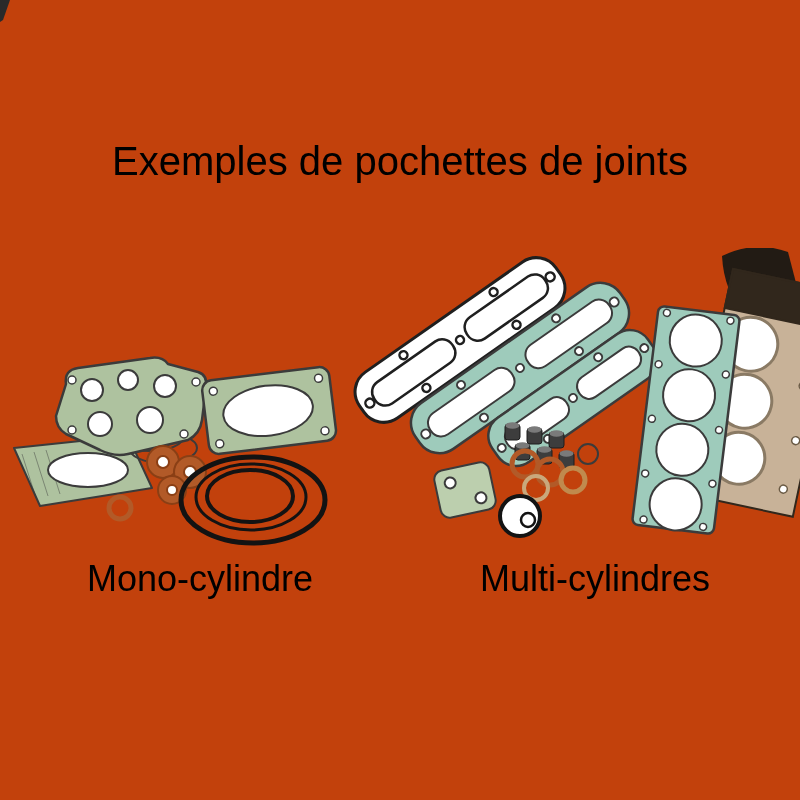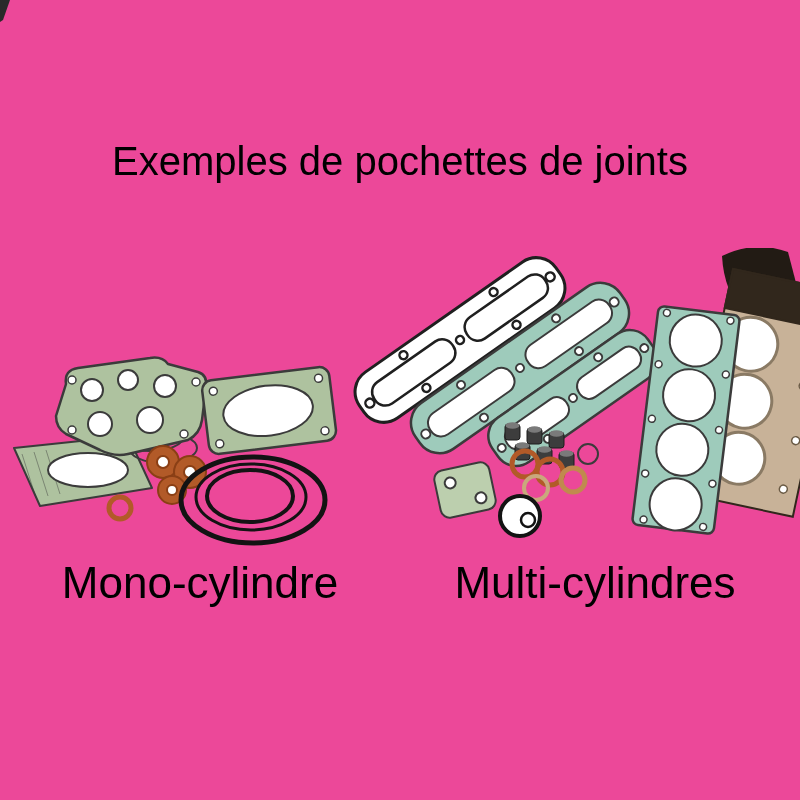--- a/index.html
+++ b/index.html
@@ -1,20 +1,20 @@
 <!DOCTYPE html>
 <html><head>
 <meta charset="utf-8">
 <style>
   html,body{margin:0;padding:0;background:#fff;}
-  .page{position:relative;width:800px;height:800px;background:#ec4899;overflow:hidden;
+  .page{position:relative;width:800px;height:800px;background:#c2410c;overflow:hidden;
         font-family:"Liberation Sans",sans-serif;color:#000;}
   .title{position:absolute;top:136px;left:0;width:800px;text-align:center;
          font-size:40px;line-height:50px;font-weight:400;}
-  .caption{position:absolute;top:558px;font-size:44px;font-weight:400;text-align:center;}
+  .caption{position:absolute;top:558px;font-size:36px;font-weight:400;text-align:center;}
   .caption-mono{left:0;width:400px;}
   .caption-multi{left:390px;width:410px;}
   .fig{position:absolute;}
   .fig-mono{left:0;top:350px;}
   .fig-multi{left:340px;top:248px;}
   .corner-mark{position:absolute;left:0;top:0;}
 </style>
 </head>
 <body>
 

